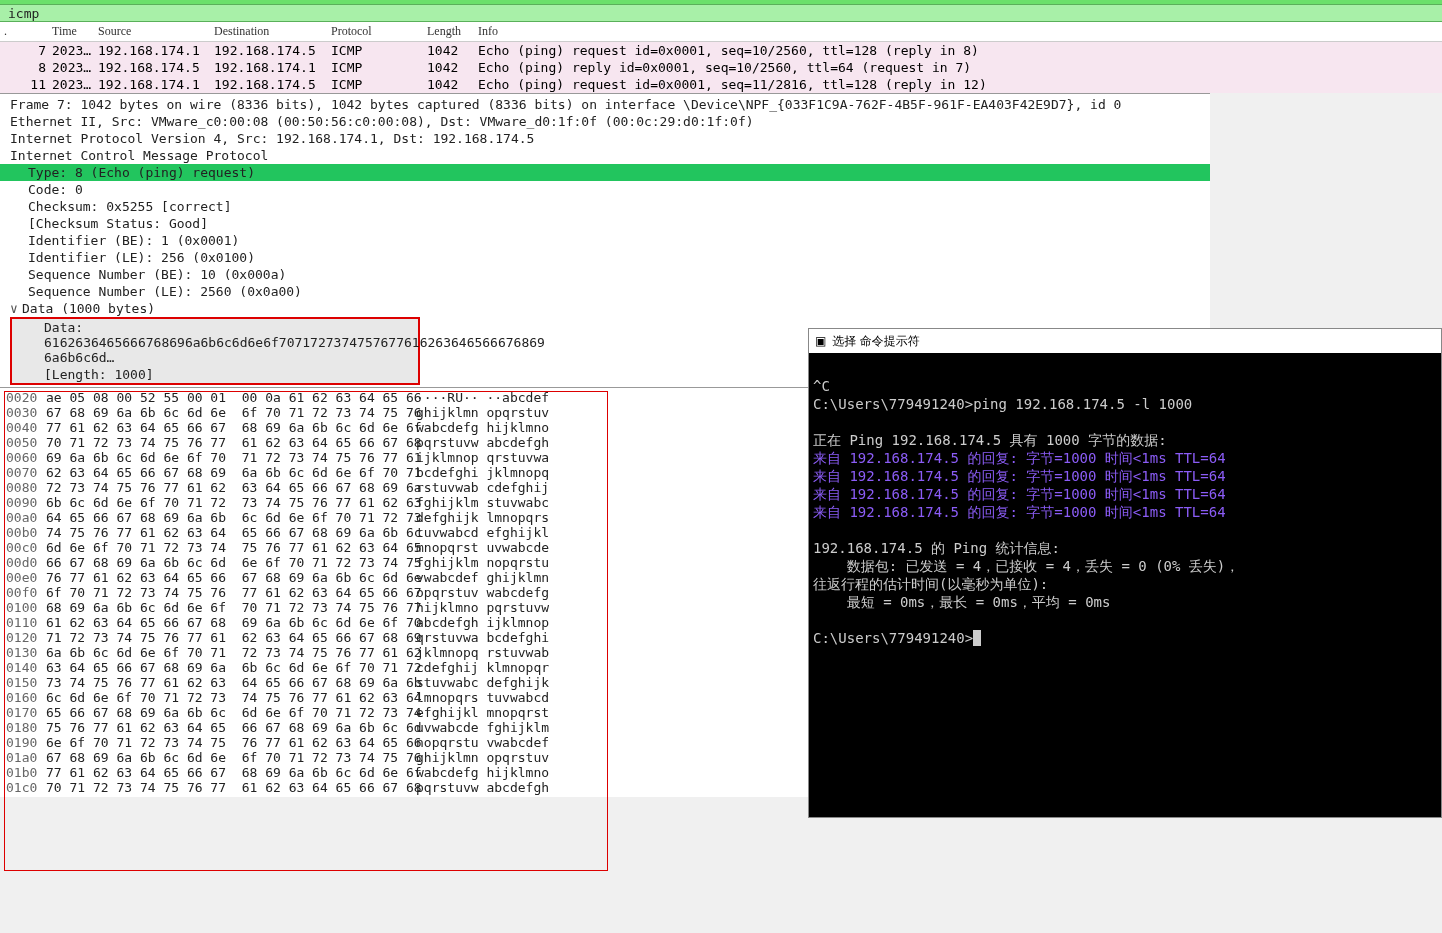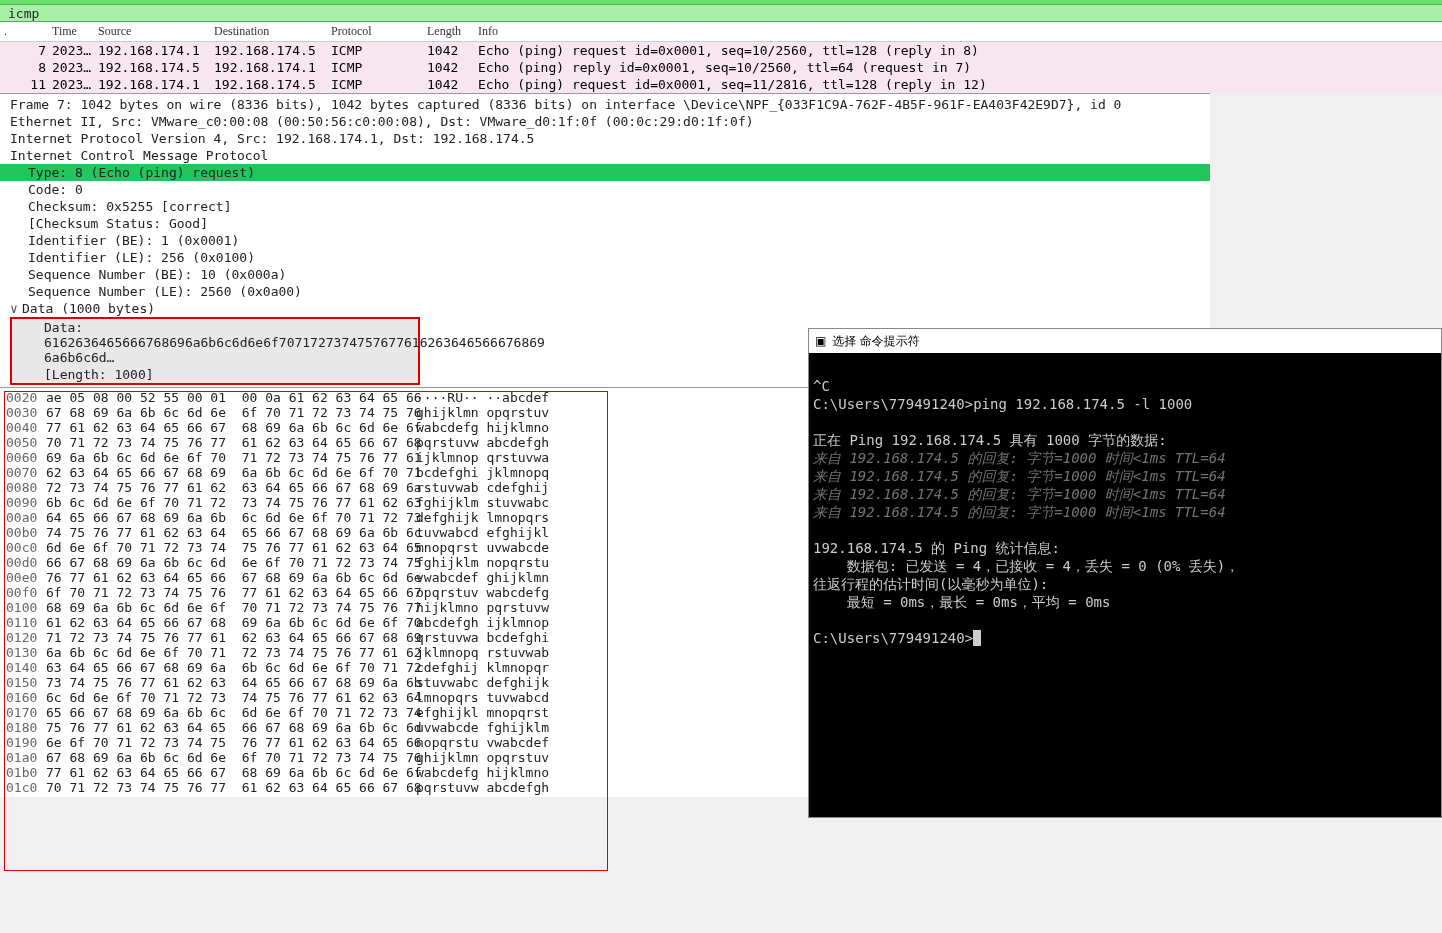--- a/index.html
+++ b/index.html
@@ -73,21 +73,21 @@
 }
 .cmd-title {
   height: 24px; background: #fff; color: #000; display: flex; align-items: center;
   padding-left: 6px; font-size: 12px; gap: 6px;
 }
 .cmd-title .ticon { font-size: 12px; }
 .cmd-body {
   padding: 6px 4px; color: #ccc; font-family: 'NSimSun','SimSun','Consolas', monospace;
   font-size: 14px; white-space: pre; line-height: 18px;
 }
-.green-text { color: #737373; font-style: italic; }
+.green-text { color: #8b5cf6; }
 .cursor-block {
   display: inline-block; width: 8px; height: 16px; background: #ccc; vertical-align: text-bottom;
 }
 </style>
 </head>
 <body>
 
 <div class="filter-sep"></div>
 <div class="filter-bar">
   <input class="filter-input" value="icmp" style="">

